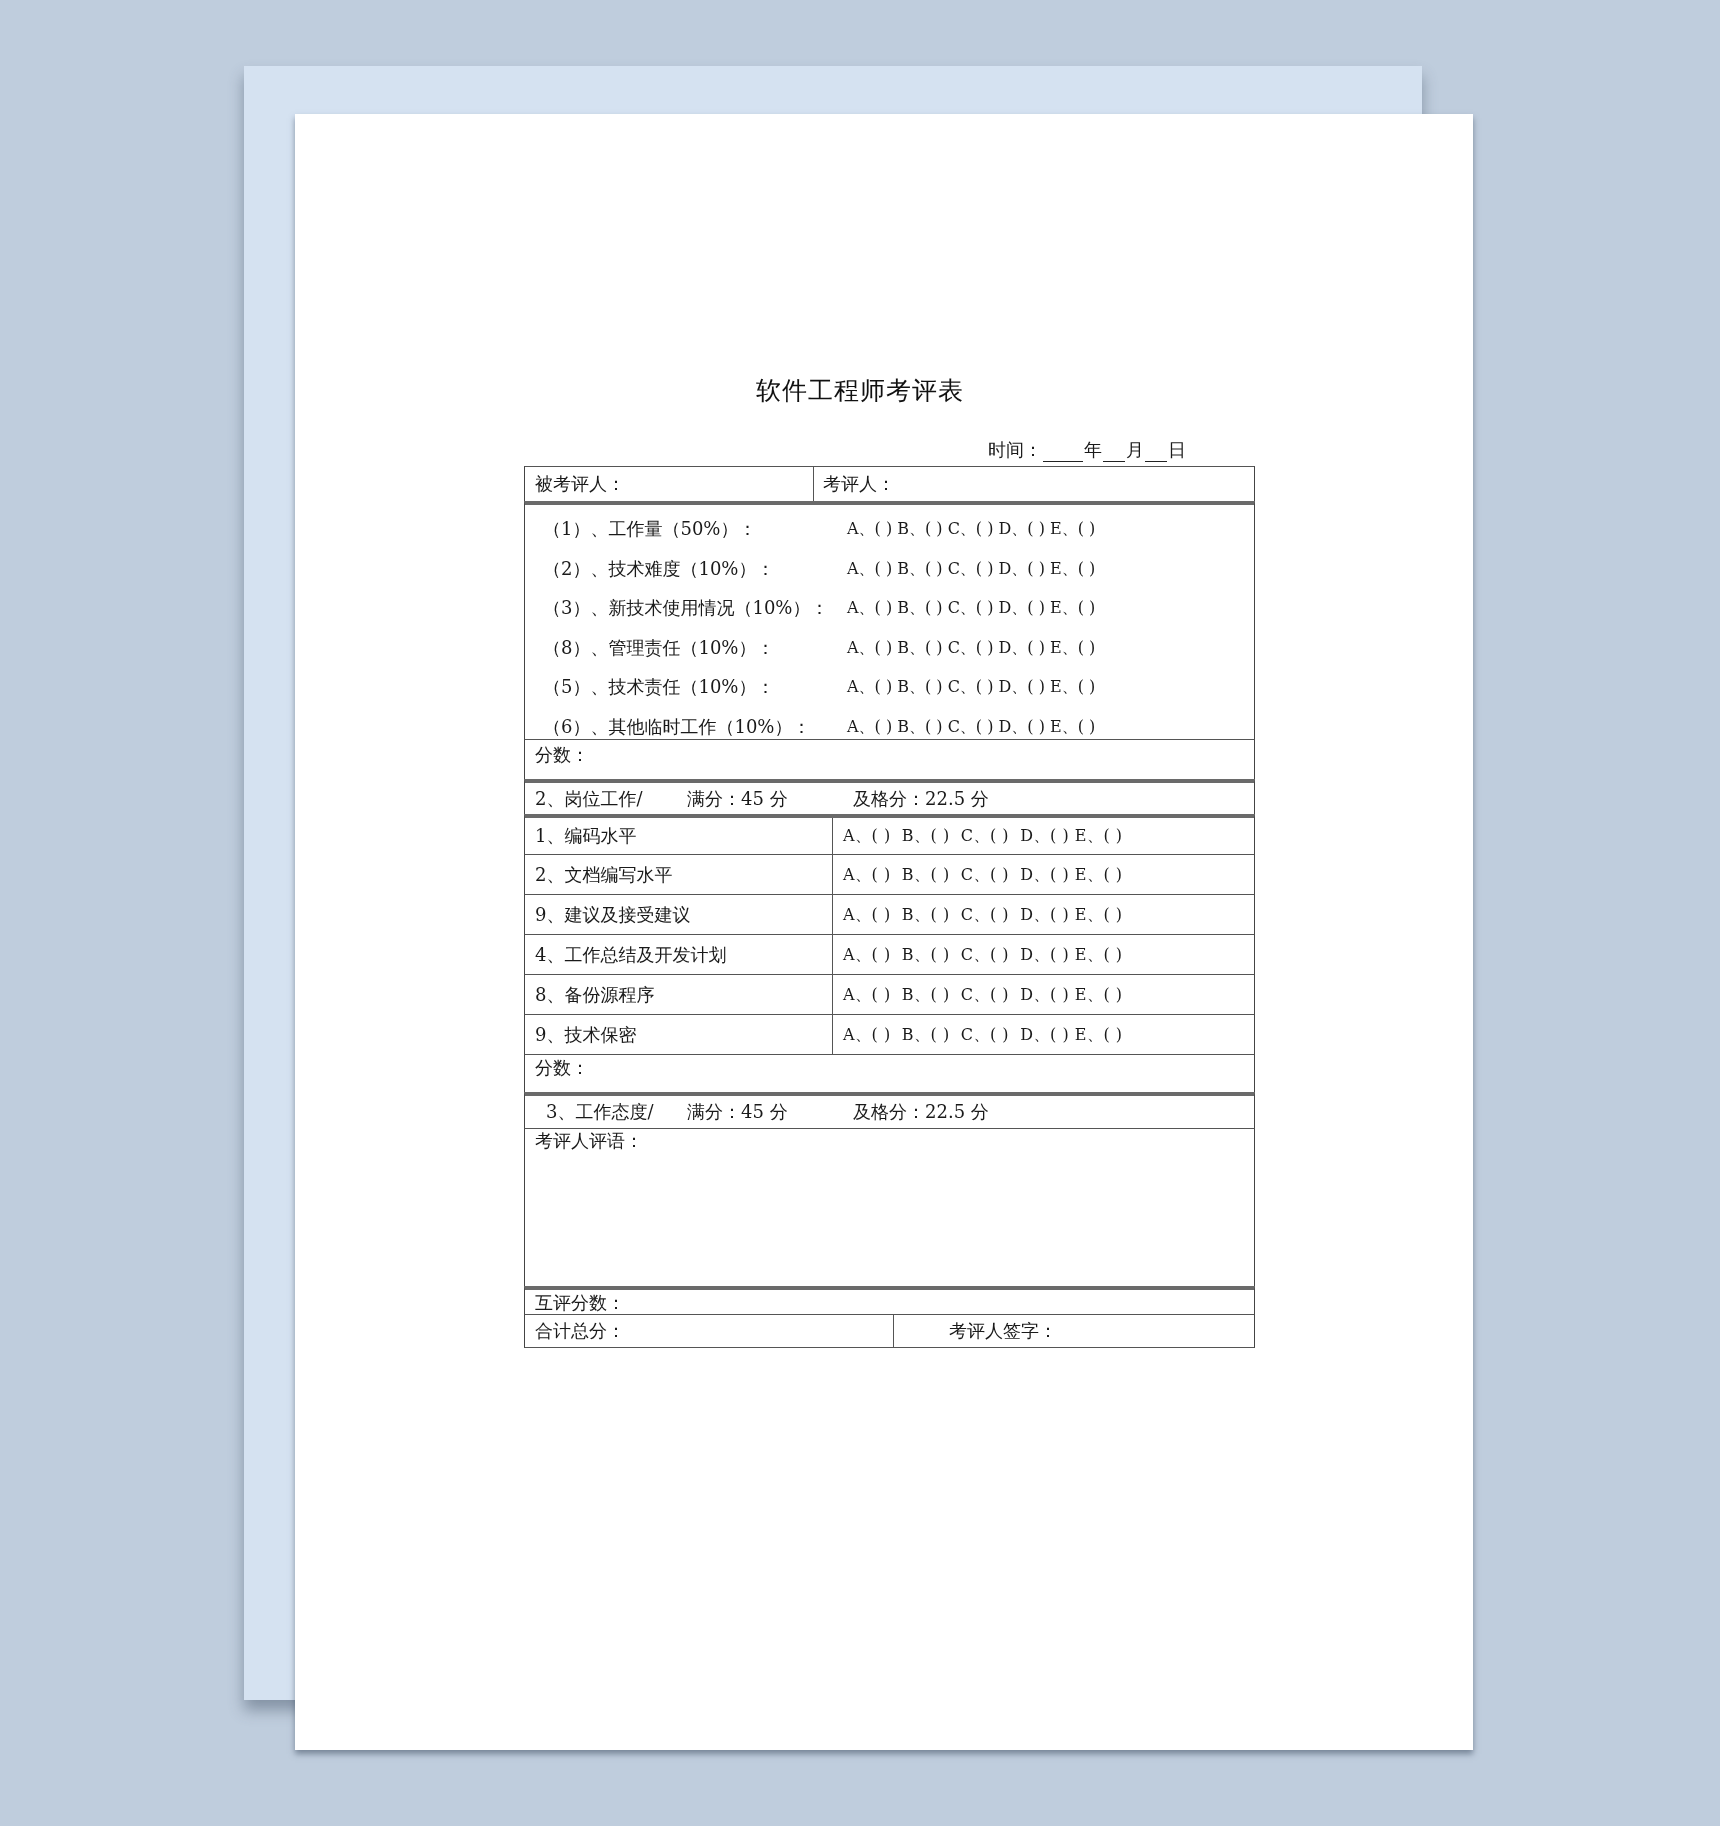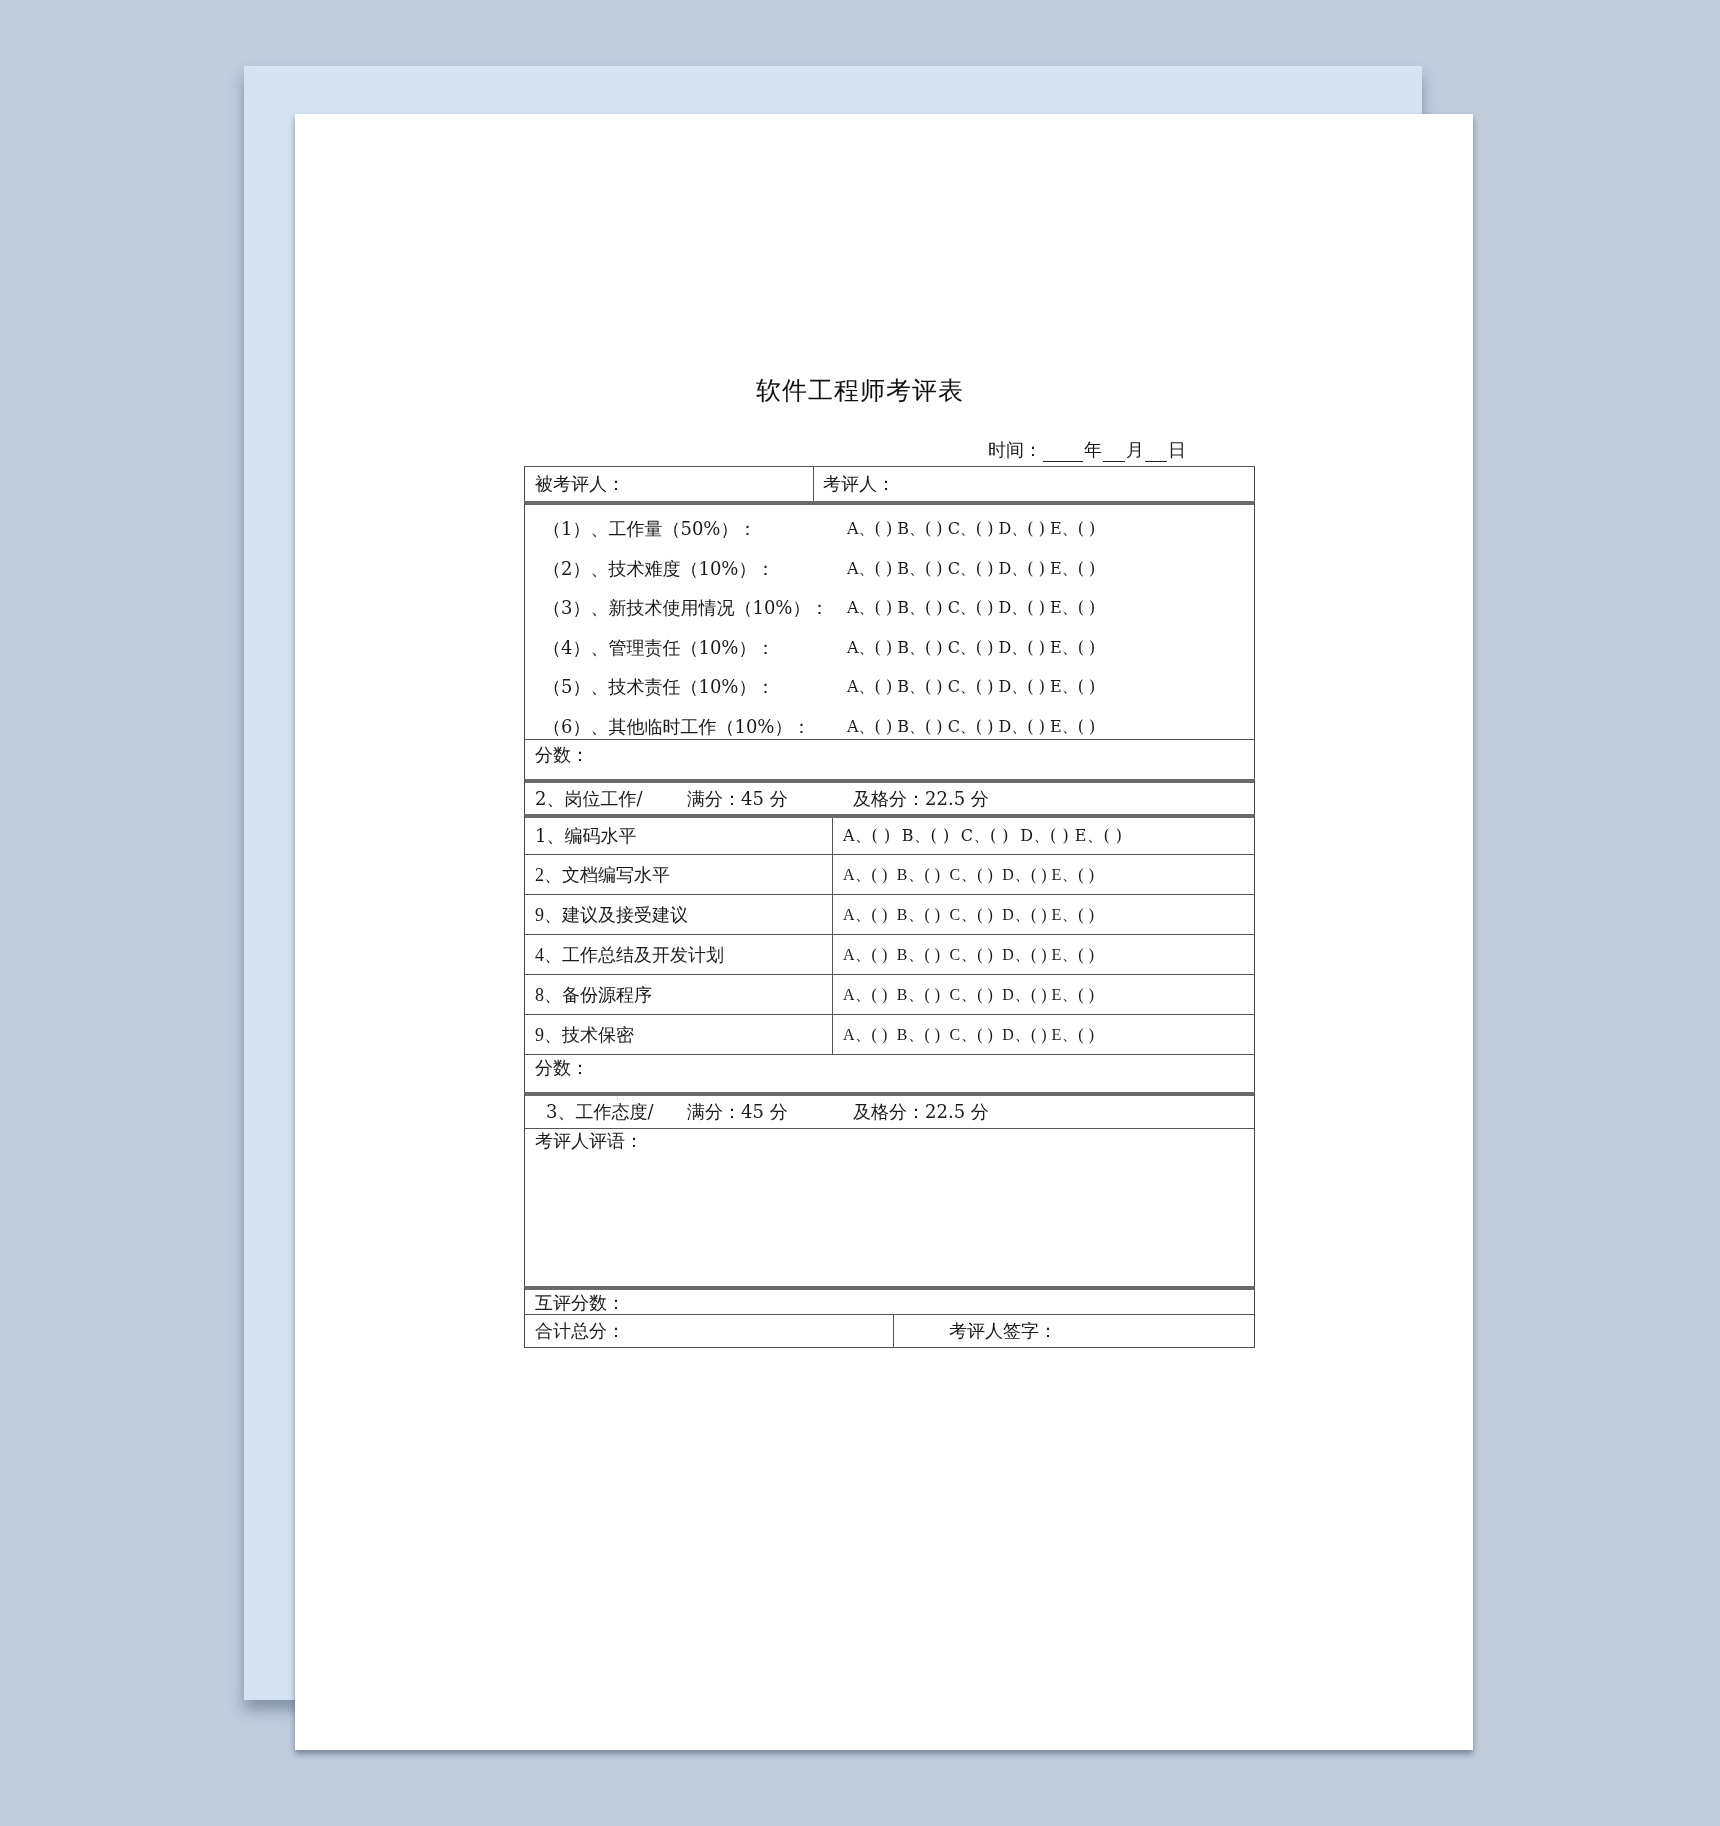--- a/index.html
+++ b/index.html
@@ -8,21 +8,21 @@
   .sheet-back{position:absolute;left:244px;top:66px;width:1178px;height:1634px;background:#d5e2f1;
        box-shadow:0 10px 14px rgba(60,75,95,0.45);}
   .sheet-front{position:absolute;left:295px;top:114px;width:1178px;height:1636px;background:#ffffff;
        box-shadow:0 4px 6px rgba(60,75,95,0.55);}
   .title{position:absolute;left:0;width:100%;top:374px;text-align:center;font-size:25px;letter-spacing:1px;color:#111;}
   .date{position:absolute;left:988px;top:438px;font-size:18px;white-space:nowrap;}
   .date .blank{display:inline-block;border-bottom:1.5px solid #222;height:18px;vertical-align:bottom;margin:0 1px;}
   .tbl{position:absolute;left:524px;top:466px;width:731px;}
   .row{position:relative;border-left:1.5px solid #444;border-right:1.5px solid #444;box-sizing:border-box;
        font-size:18px;white-space:nowrap;}
-  .b-thin{border-top:1.5px solid #555;font-family:Liberation Serif, serif;}
+  .b-thin{border-top:1.5px solid #555;}
   .b-thick{border-top:4px solid #6a6a6a;}
   .b-bottom{border-bottom:1.5px solid #555;}
   .cell-text{position:absolute;top:50%;transform:translateY(-50%);}
   .vdiv{position:absolute;top:0;bottom:0;border-left:1.5px solid #555;}
   .opts{position:absolute;top:50%;transform:translateY(-50%);font-size:16px;letter-spacing:0.5px;}
 </style>
 </head>
 <body>
 
 <div class="sheet-back"></div>
@@ -51,21 +51,21 @@
       </div>
       <div style="height:39.5px;line-height:39.5px;position:relative;width:700px">
         <span>（2）、技术难度（10%）：</span>
         <span style="position:absolute;left:304px;font-size:16px">A、( ) B、( ) C、( ) D、( ) E、( )</span>
       </div>
       <div style="height:39.5px;line-height:39.5px;position:relative;width:700px">
         <span>（3）、新技术使用情况（10%）：</span>
         <span style="position:absolute;left:304px;font-size:16px">A、( ) B、( ) C、( ) D、( ) E、( )</span>
       </div>
       <div style="height:39.5px;line-height:39.5px;position:relative;width:700px">
-        <span>（4）、管理责任（10%）：</span>
+        <span>（8）、管理责任（10%）：</span>
         <span style="position:absolute;left:304px;font-size:16px">A、( ) B、( ) C、( ) D、( ) E、( )</span>
       </div>
       <div style="height:39.5px;line-height:39.5px;position:relative;width:700px">
         <span>（5）、技术责任（10%）：</span>
         <span style="position:absolute;left:304px;font-size:16px">A、( ) B、( ) C、( ) D、( ) E、( )</span>
       </div>
       <div style="height:39.5px;line-height:39.5px;position:relative;width:700px">
         <span>（6）、其他临时工作（10%）：</span>
         <span style="position:absolute;left:304px;font-size:16px">A、( ) B、( ) C、( ) D、( ) E、( )</span>
       </div>

